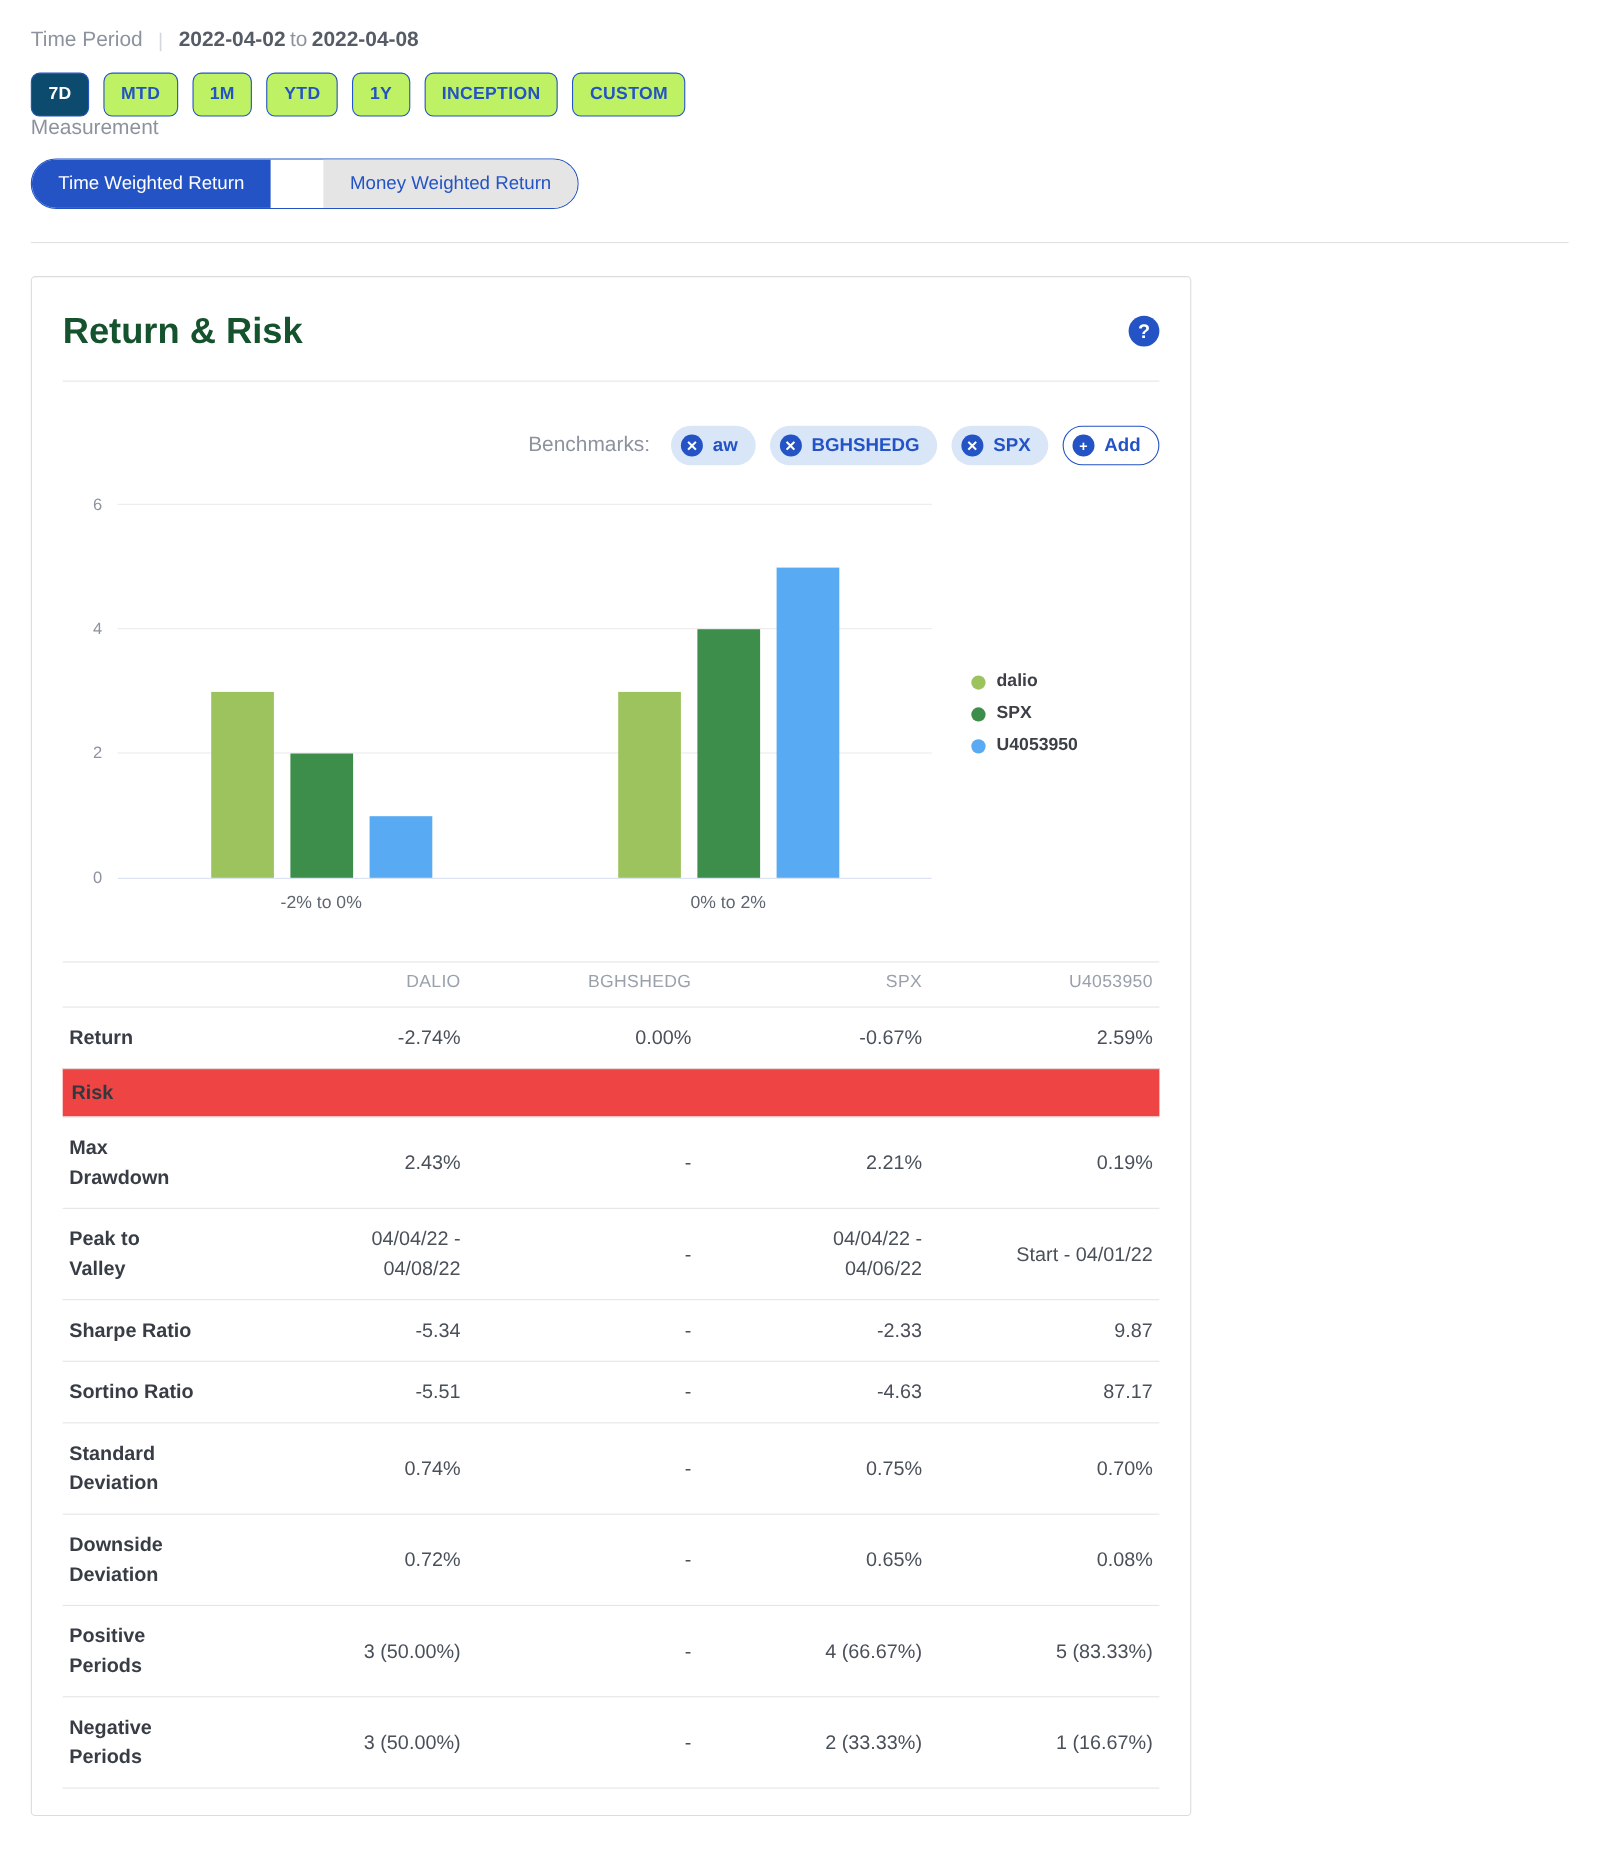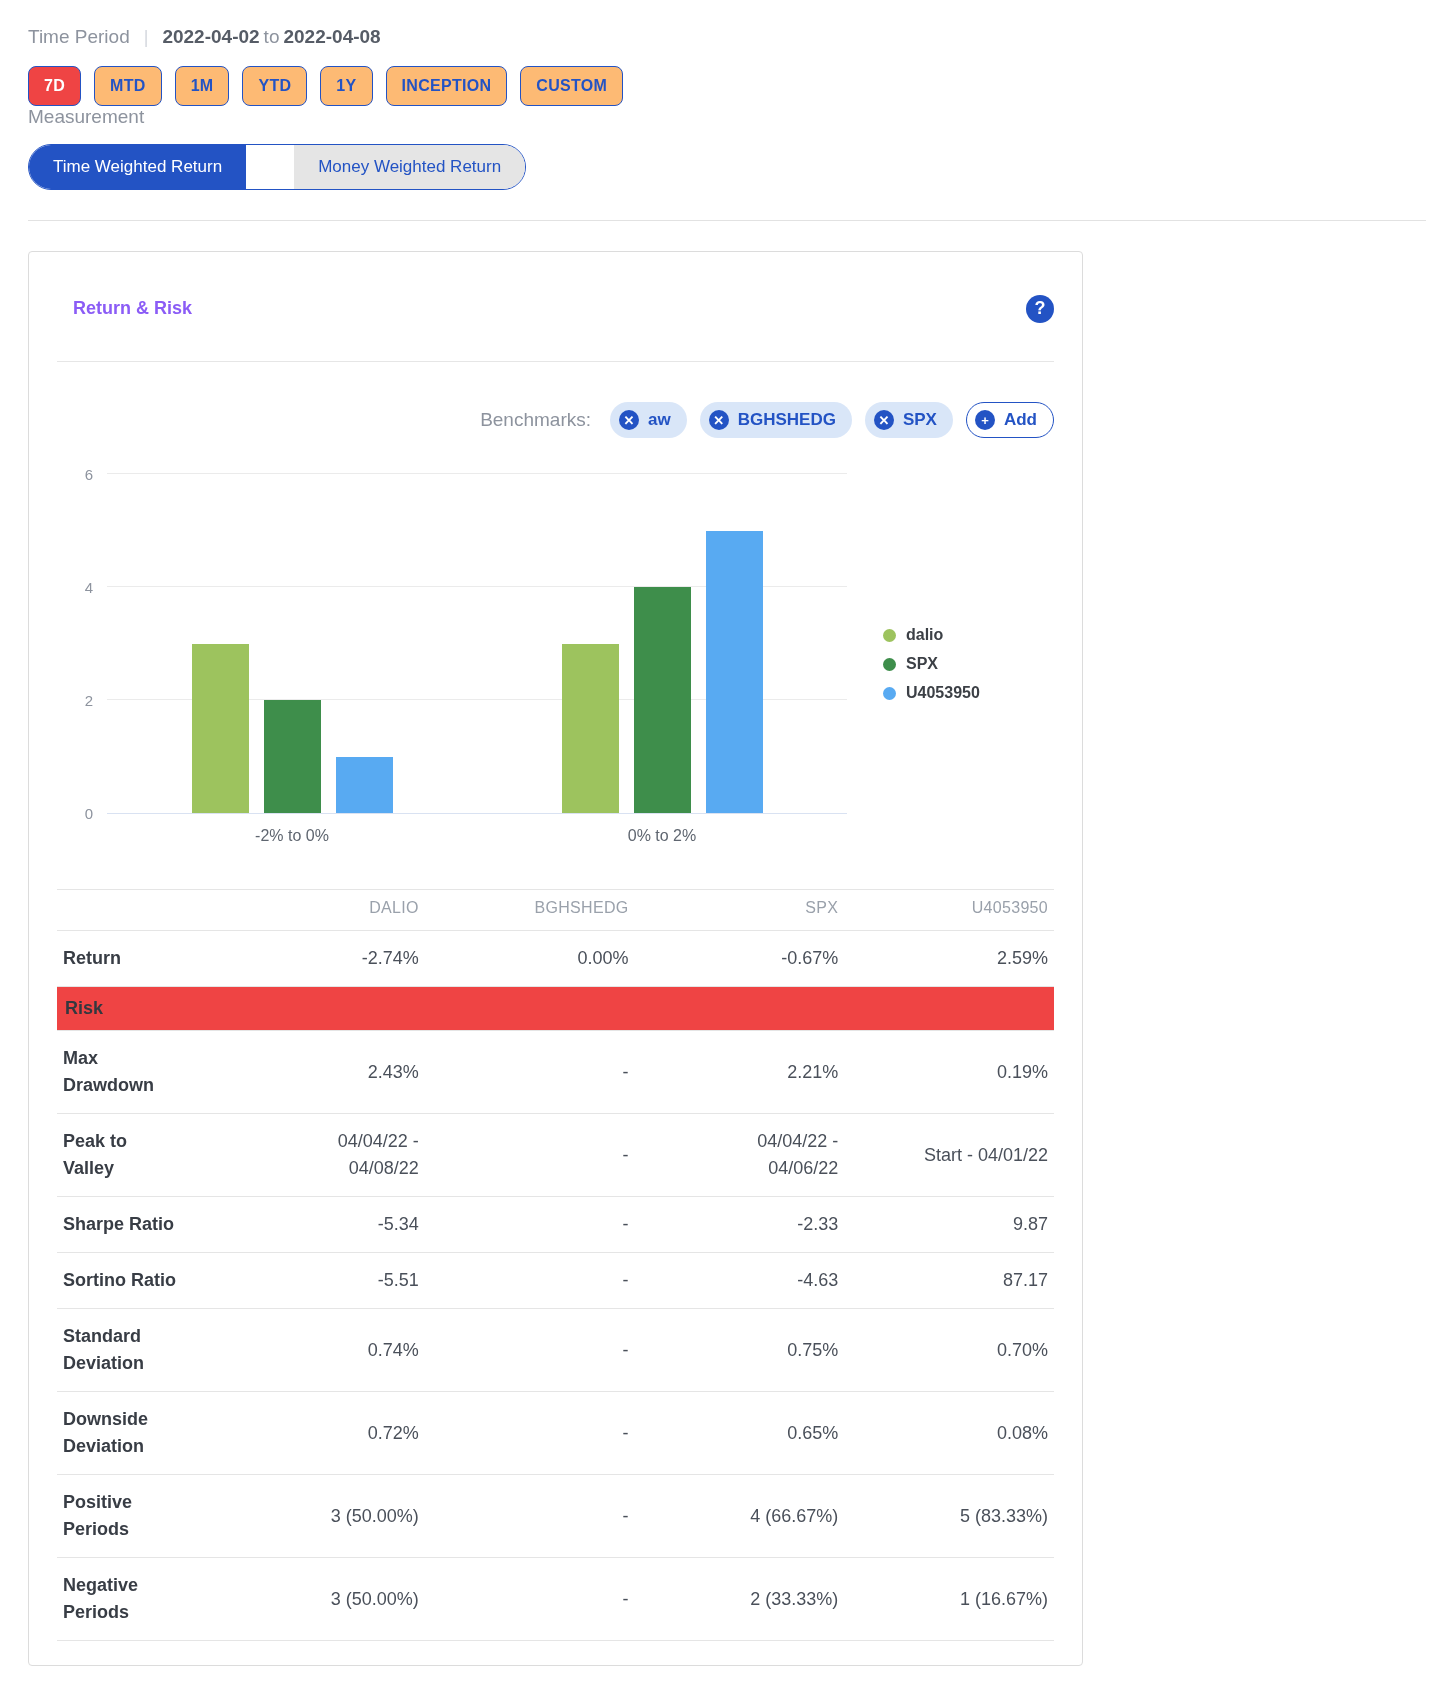--- a/index.html
+++ b/index.html
@@ -18,46 +18,46 @@
   .label-row { display: flex; align-items: center; gap: 14px; font-size: 19px; margin-bottom: 18px; }
   .muted { color: #8d939e; }
   .sep { color: #d4d8de; font-size: 18px; }
   .dates b { color: #565c66; font-weight: 700; }
   .dates .to-word { color: #8d939e; font-weight: 400; padding: 0 4px; }
 
   .period-buttons { display: flex; gap: 13px; }
   .pbtn {
     font-family: "Liberation Sans", sans-serif;
     font-size: 16px; font-weight: 600;
-    color: #2353c4; background: #fdba74;
+    color: #2353c4; background: #bef264;
     border: 1.5px solid #2353c4; border-radius: 8px;
     padding: 10px 15px; cursor: pointer; letter-spacing: 0.3px;
   }
-  .pbtn.sel { background: #ef4444; color: #fff; }
+  .pbtn.sel { background: #0c4a6e; color: #fff; }
 
   .topbar-right .muted { font-size: 19px; margin-bottom: 16px; }
   .toggle { display: inline-flex; border: 1.5px solid #2353c4; border-radius: 23px; overflow: hidden; gap: 48px; }
   .seg {
     font-family: "Liberation Sans", sans-serif;
     font-size: 17px; padding: 12px 24px;
     color: #2353c4; background: #e5e5e5; border: none; cursor: pointer;
   }
   .seg.sel { background: #2353c4; color: #fff; }
 
   .top-divider { border: none; border-top: 1px solid #e2e2e2; margin: 30px 28px 0 28px; }
 
   
   .card {
     margin: 30px 0 40px 28px; width: 1055px;
     border: 1px solid #dcdcdc; border-radius: 4px;
     padding: 30px 28px 24px 28px;
     background: #fff;
   }
   .card-head { display: flex; justify-content: space-between; align-items: center; }
-  .card-head h2 { margin: 16px; font-size: 18px; color: #8b5cf6; }
+  .card-head h2 { margin: 0; font-size: 33px; color: #14532d; }
   .help {
     width: 28px; height: 28px; border-radius: 50%;
     background: #2353c4; color: #fff; font-weight: 700; font-size: 18px;
     display: flex; align-items: center; justify-content: center; cursor: pointer;
   }
   .card-divider { border-top: 1px solid #e6e6e6; margin-top: 26px; }
 
   
   .benchmarks { display: flex; align-items: center; justify-content: flex-end; gap: 13px; margin-top: 40px; }
   .benchmarks .muted { font-size: 19px; margin-right: 6px; }

